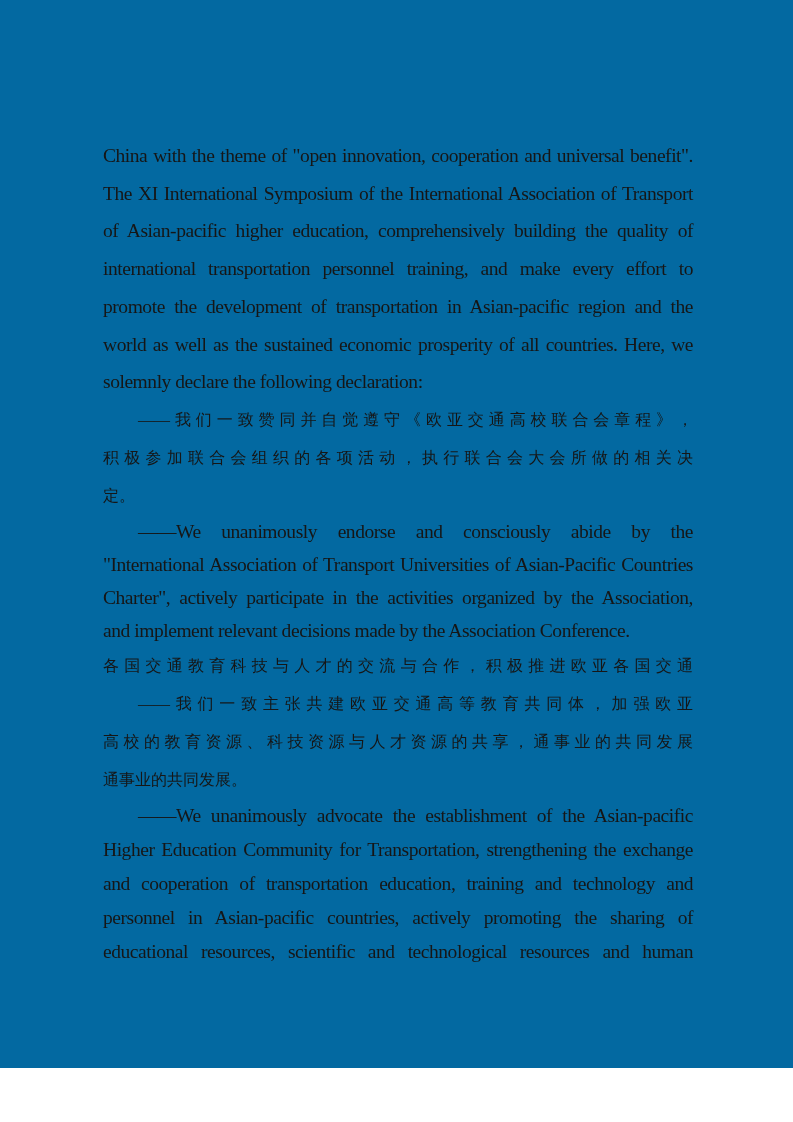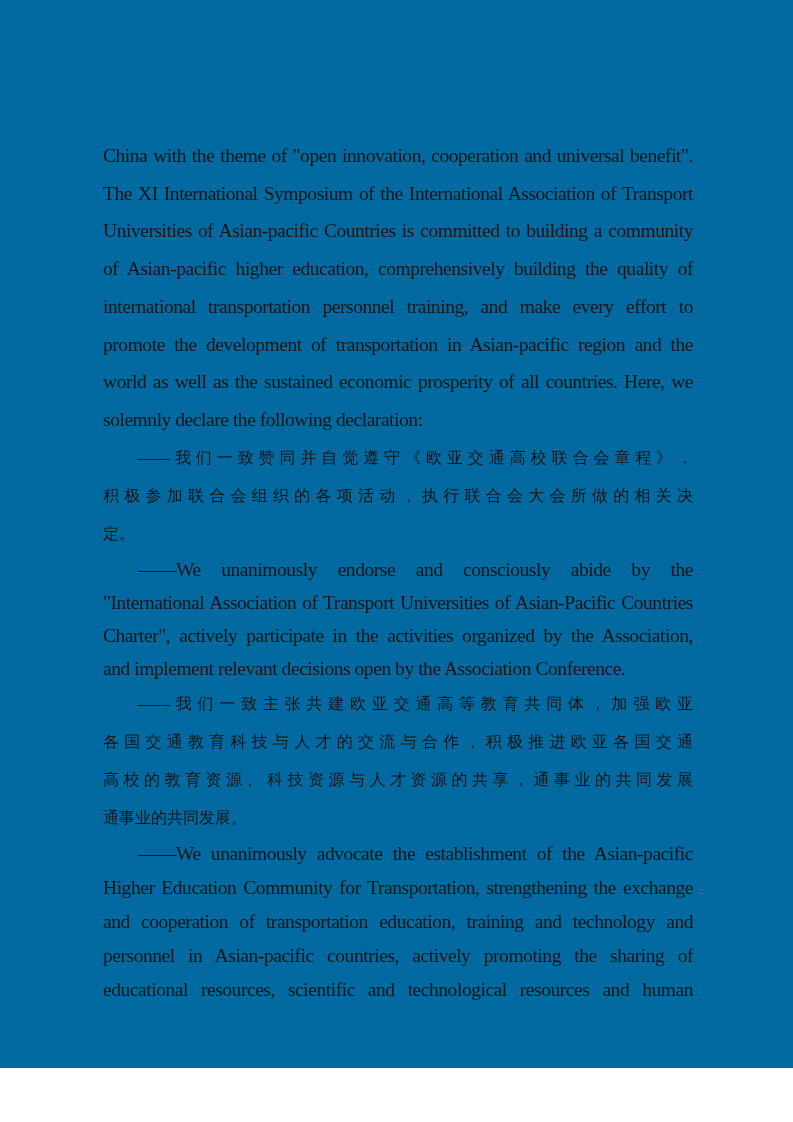--- a/index.html
+++ b/index.html
@@ -51,44 +51,43 @@
 </style>
 </head>
 <body>
 
 <div class="page">
   <div class="content">
 
     <div class="para en lh-wide">
       <div class="line">China with the theme of "open innovation, cooperation and universal benefit".</div>
       <div class="line">The XI International Symposium of the International Association of Transport</div>
-      <div class="line">Universities of Asian-pacific Countries is committed to building a community</div>
       <div class="line">of Asian-pacific higher education, comprehensively building the quality of</div>
       <div class="line">international transportation personnel training, and make every effort to</div>
       <div class="line">promote the development of transportation in Asian-pacific region and the</div>
       <div class="line">world as well as the sustained economic prosperity of all countries. Here, we</div>
       <div class="line left-last">solemnly declare the following declaration:</div>
     </div>
 
     <div class="para zh lh-zh">
       <div class="line indent">——我们一致赞同并自觉遵守《欧亚交通高校联合会章程》，</div>
       <div class="line">积极参加联合会组织的各项活动，执行联合会大会所做的相关决</div>
       <div class="line left-last">定。</div>
     </div>
 
     <div class="para en lh-tight">
       <div class="line indent">——We unanimously endorse and consciously abide by the</div>
       <div class="line">"International Association of Transport Universities of Asian-Pacific Countries</div>
       <div class="line">Charter", actively participate in the activities organized by the Association,</div>
-      <div class="line left-last">and implement relevant decisions open by the Association Conference.</div>
+      <div class="line left-last">and implement relevant decisions made by the Association Conference.</div>
     </div>
 
     <div class="para zh lh-zh">
+      <div class="line">各国交通教育科技与人才的交流与合作，积极推进欧亚各国交通</div>
       <div class="line indent">——我们一致主张共建欧亚交通高等教育共同体，加强欧亚</div>
-      <div class="line">各国交通教育科技与人才的交流与合作，积极推进欧亚各国交通</div>
       <div class="line">高校的教育资源、科技资源与人才资源的共享，通事业的共同发展</div>
       <div class="line left-last">通事业的共同发展。</div>
     </div>
 
     <div class="para en lh-mid">
       <div class="line indent">——We unanimously advocate the establishment of the Asian-pacific</div>
       <div class="line">Higher Education Community for Transportation, strengthening the exchange</div>
       <div class="line">and cooperation of transportation education, training and technology and</div>
       <div class="line">personnel in Asian-pacific countries, actively promoting the sharing of</div>
       <div class="line">educational resources, scientific and technological resources and human</div>

